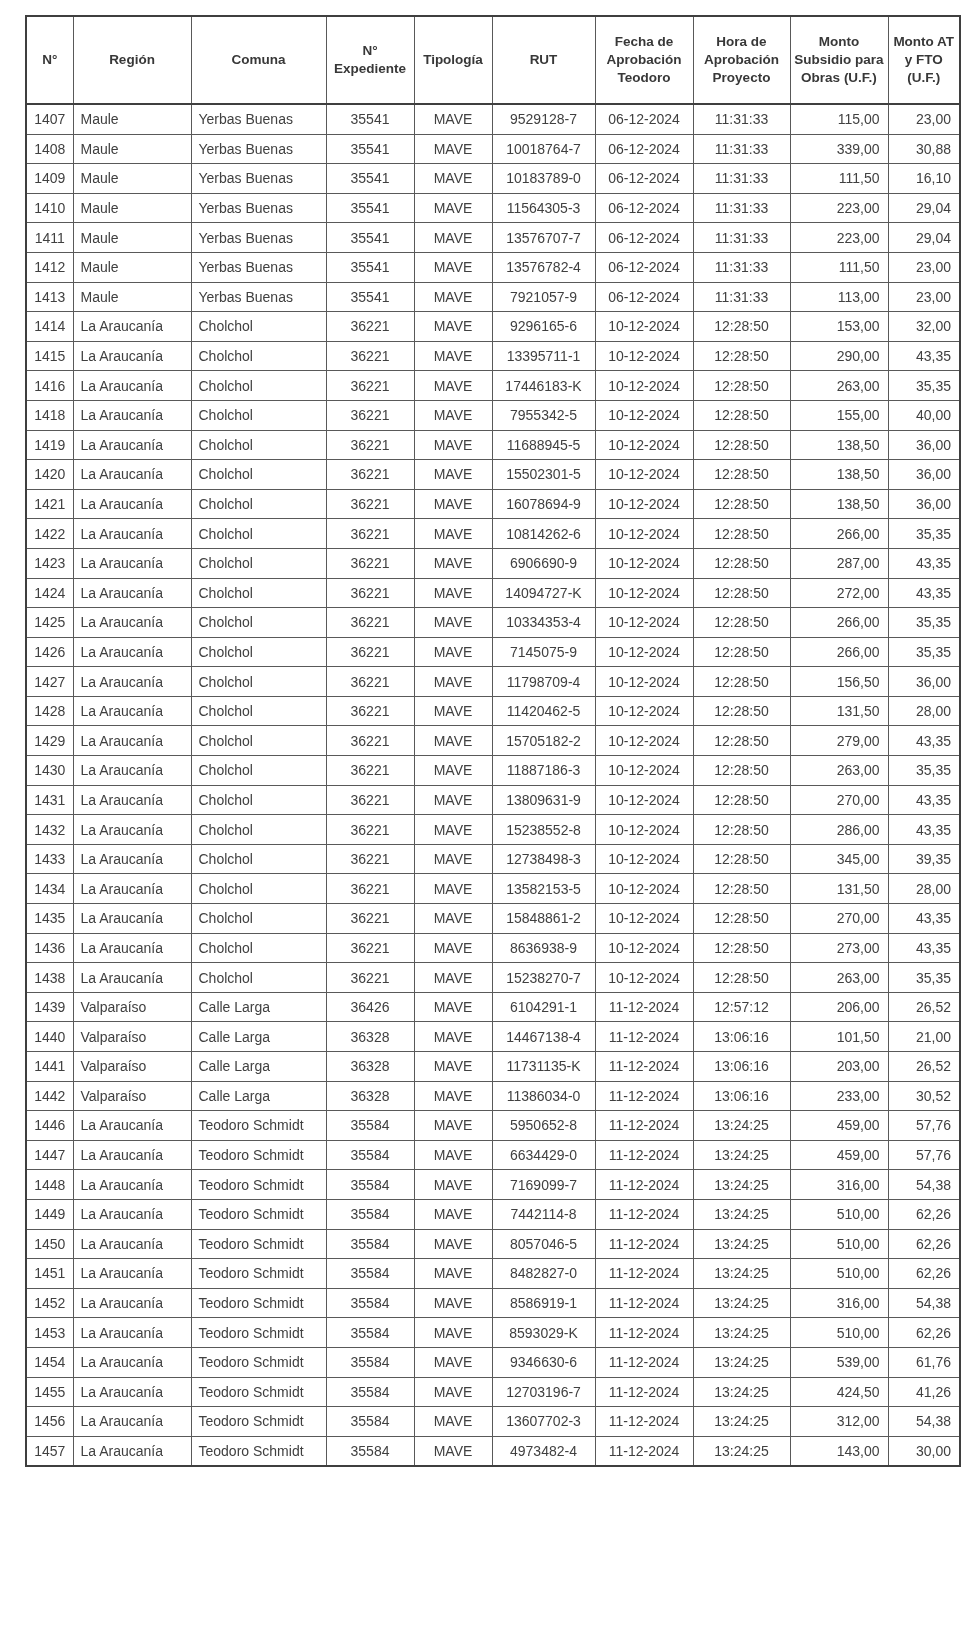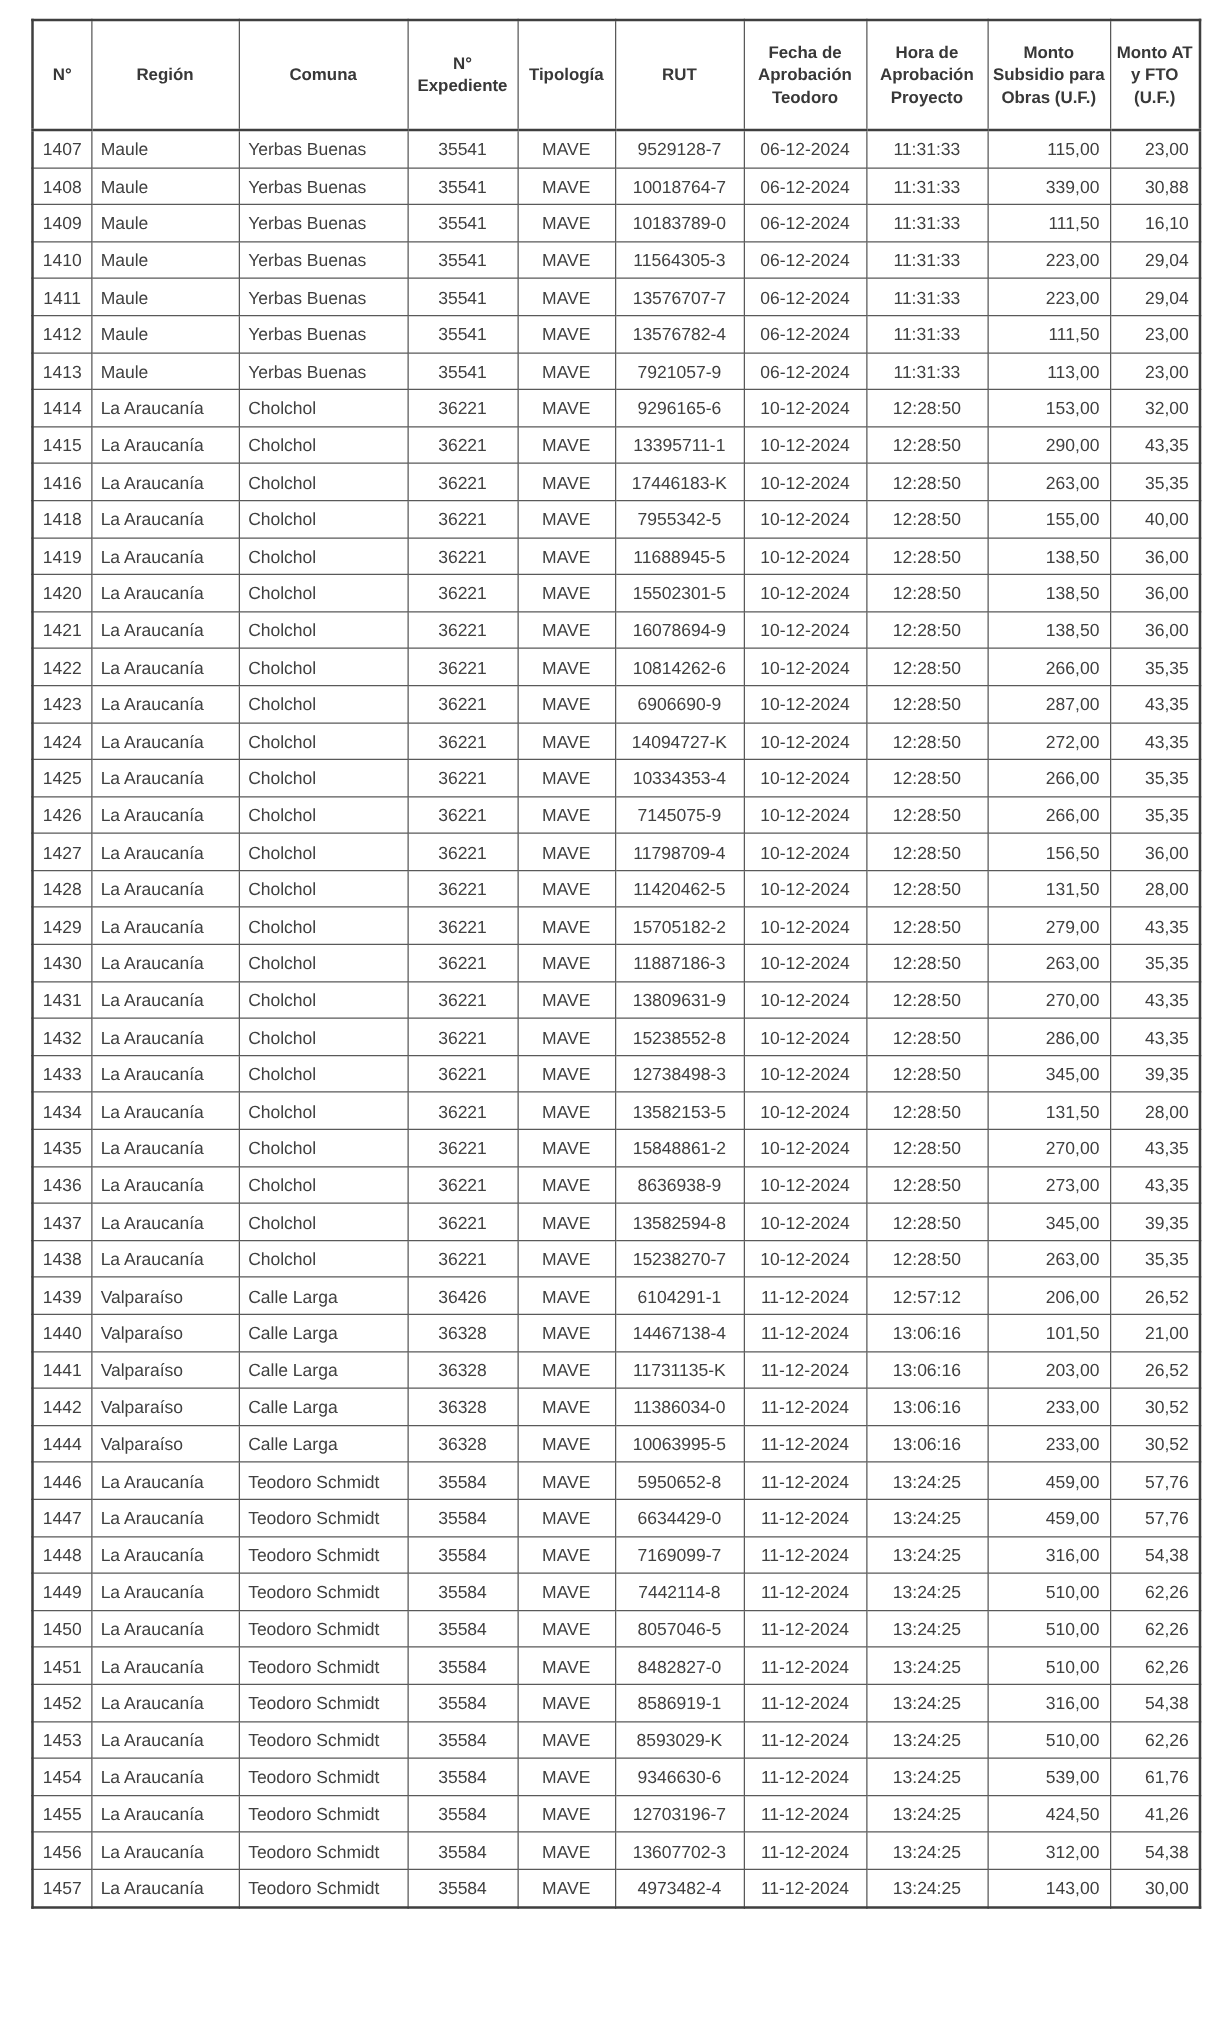--- a/index.html
+++ b/index.html
@@ -416,32 +416,20 @@
           <td class="al">Cholchol</td>
           <td class="ac">36221</td>
           <td class="ac">MAVE</td>
           <td class="ac">8636938-9</td>
           <td class="ac">10-12-2024</td>
           <td class="ac">12:28:50</td>
           <td class="ar">273,00</td>
           <td class="ar">43,35</td>
         </tr>
         <tr>
-          <td class="ac">1437</td>
-          <td class="al">La Araucanía</td>
-          <td class="al">Cholchol</td>
-          <td class="ac">36221</td>
-          <td class="ac">MAVE</td>
-          <td class="ac">13582594-8</td>
-          <td class="ac">10-12-2024</td>
-          <td class="ac">12:28:50</td>
-          <td class="ar">345,00</td>
-          <td class="ar">39,35</td>
-        </tr>
-        <tr>
           <td class="ac">1438</td>
           <td class="al">La Araucanía</td>
           <td class="al">Cholchol</td>
           <td class="ac">36221</td>
           <td class="ac">MAVE</td>
           <td class="ac">15238270-7</td>
           <td class="ac">10-12-2024</td>
           <td class="ac">12:28:50</td>
           <td class="ar">263,00</td>
           <td class="ar">35,35</td>
@@ -482,32 +470,20 @@
           <td class="ar">203,00</td>
           <td class="ar">26,52</td>
         </tr>
         <tr>
           <td class="ac">1442</td>
           <td class="al">Valparaíso</td>
           <td class="al">Calle Larga</td>
           <td class="ac">36328</td>
           <td class="ac">MAVE</td>
           <td class="ac">11386034-0</td>
-          <td class="ac">11-12-2024</td>
-          <td class="ac">13:06:16</td>
-          <td class="ar">233,00</td>
-          <td class="ar">30,52</td>
-        </tr>
-        <tr>
-          <td class="ac">1444</td>
-          <td class="al">Valparaíso</td>
-          <td class="al">Calle Larga</td>
-          <td class="ac">36328</td>
-          <td class="ac">MAVE</td>
-          <td class="ac">10063995-5</td>
           <td class="ac">11-12-2024</td>
           <td class="ac">13:06:16</td>
           <td class="ar">233,00</td>
           <td class="ar">30,52</td>
         </tr>
         <tr>
           <td class="ac">1446</td>
           <td class="al">La Araucanía</td>
           <td class="al">Teodoro Schmidt</td>
           <td class="ac">35584</td>

